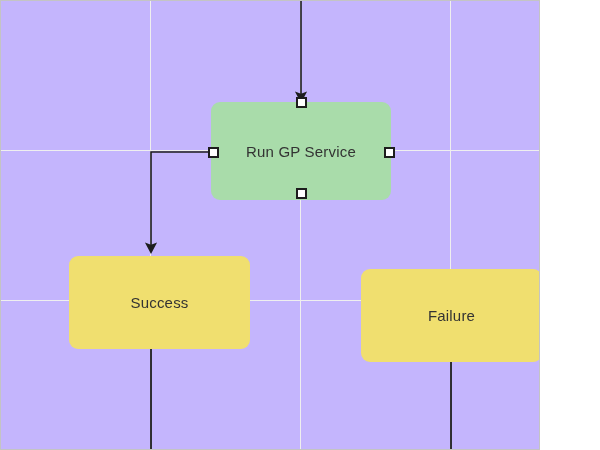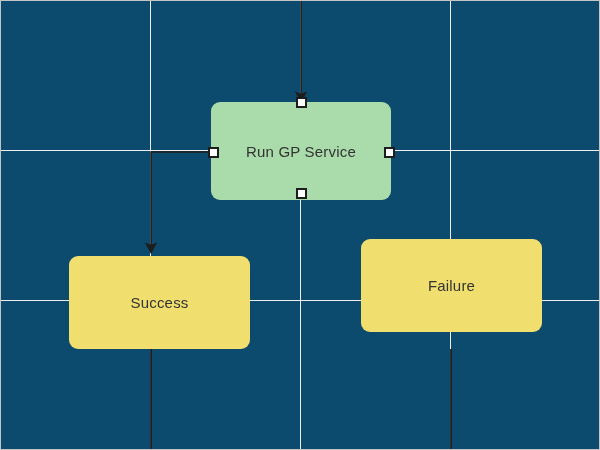--- a/index.html
+++ b/index.html
@@ -10,23 +10,23 @@
   }
   body {
     width: 600px;
     height: 450px;
     font-family: "Liberation Sans", sans-serif;
     overflow: hidden;
   }
 
   #canvas {
     position: relative;
-    width: 600px;
+    width: 540px;
     height: 450px;
-    background-color: #0c4a6e;
+    background-color: #c4b5fd;
     box-sizing: border-box;
     border: 1px solid #c4c4c4;
     overflow: hidden;
   }
 
   
   #grid {
     position: absolute;
     left: 0;
     top: 0;
@@ -112,17 +112,17 @@
 
   <div class="port" style="left:294.5px; top:95.5px;"></div>
   <div class="port" style="left:206.5px; top:145.5px;"></div>
   <div class="port" style="left:382.5px; top:145.5px;"></div>
   <div class="port" style="left:294.5px; top:186.5px;"></div>
 
   <div class="node node-yellow" style="left:68px; top:255px; width:181px; height:93px;">
     <span class="node-label">Success</span>
   </div>
 
-  <div class="node node-yellow" style="left:360px; top:238px; width:181px; height:93px;">
+  <div class="node node-yellow" style="left:360px; top:268px; width:181px; height:93px;">
     <span class="node-label">Failure</span>
   </div>
 
 </div>
 
 </body></html>

